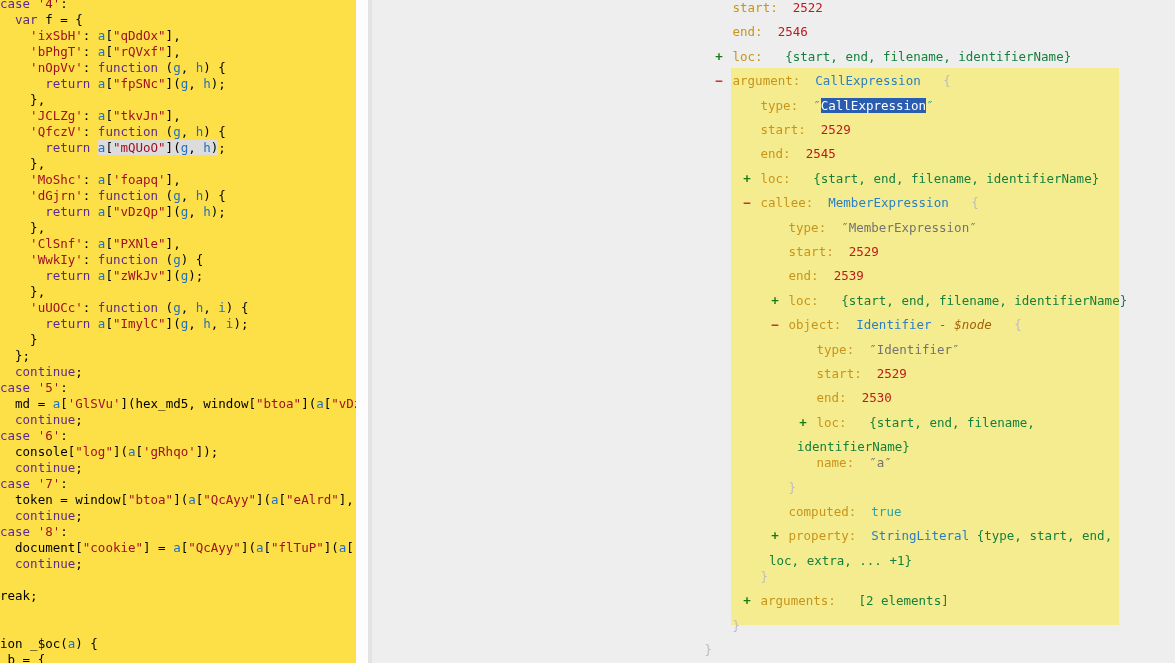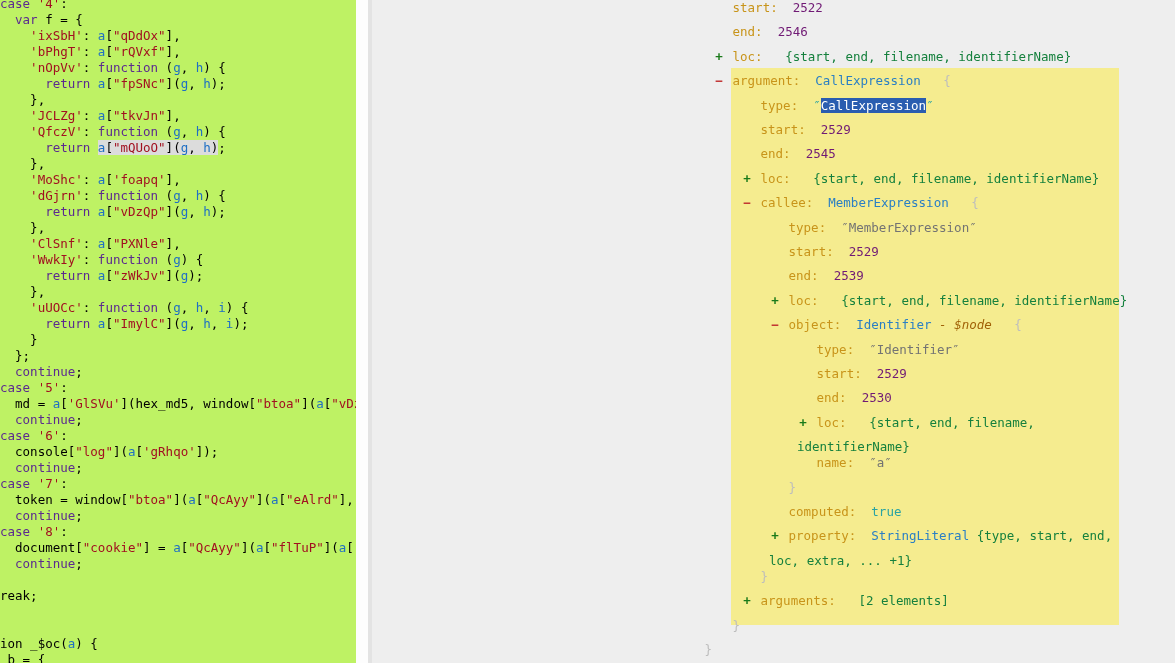--- a/index.html
+++ b/index.html
@@ -6,21 +6,21 @@
   body{
     width:1175px;height:663px;overflow:hidden;
     background:#ffffff;
     font-family:"DejaVu Serif","Liberation Serif",serif;
   }
   #app{position:relative;width:1175px;height:663px;overflow:hidden;}
 
   
   #code-panel{
     position:absolute;left:0;top:0;width:372px;height:663px;
-    background:#bef264;overflow:hidden;
+    background:#fde047;overflow:hidden;
   }
   #code-clip{
     position:absolute;left:0;top:0;width:356px;height:663px;overflow:hidden;
   }
   #code-lines{
     position:absolute;left:0;top:-4px;
     font-family:"DejaVu Sans Mono","Liberation Mono",monospace;
     font-size:12.5px;line-height:16px;white-space:pre;
     color:#000000;
   }
@@ -51,21 +51,21 @@
     position:absolute;left:0;top:0;width:803px;height:663px;
     font-family:"DejaVu Sans Mono","Liberation Mono",monospace;
     font-size:12.5px;line-height:24.4px;white-space:pre;
   }
   .al{position:absolute;white-space:pre;height:24.4px;line-height:24.4px;}
   .tog{display:inline-block;width:12px;text-align:center;font-weight:bold;}
   .tog-plus{color:#1a7a1a;}
   .tog-minus{color:#c03030;}
   .key{color:#c8941a;margin-top:48px;}         
   .type{color:#2a7fc4;}        
-  .num{color:#701a75;}         
+  .num{color:#b91c1c;}         
   .sval{color:#737373;}        
   .bool{color:#2aa3a3;text-align:center;}
   .dim{color:#15803d;}  
   .brace{color:#bdbdbd;}
   .node{color:#a16207;font-style:italic;}
   .sel{background:#2a5db0;color:#ffffff;}
   .q{color:#2aa3a3;}
 </style>
 </head>
 <body>

